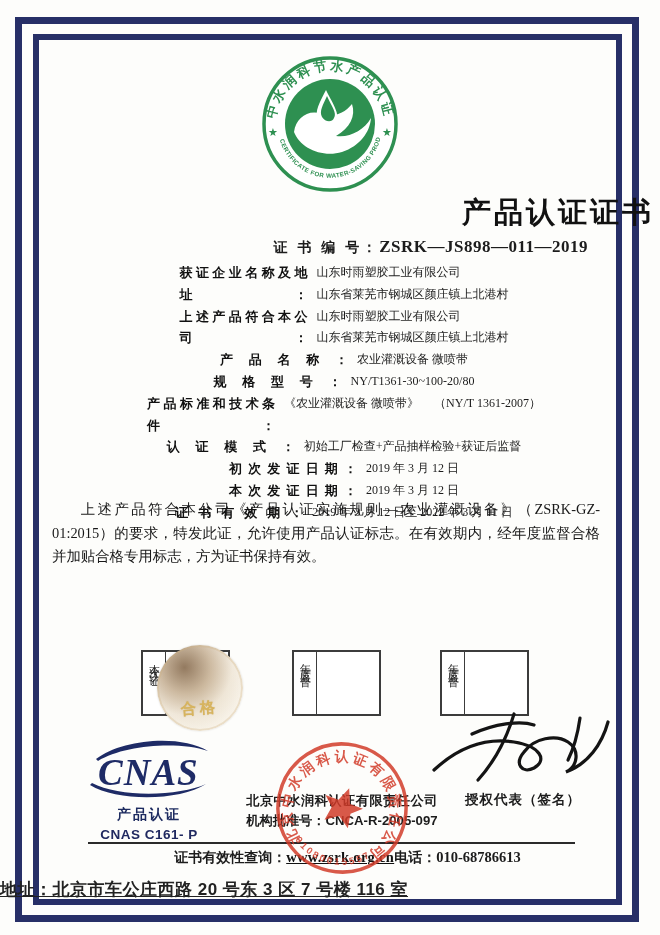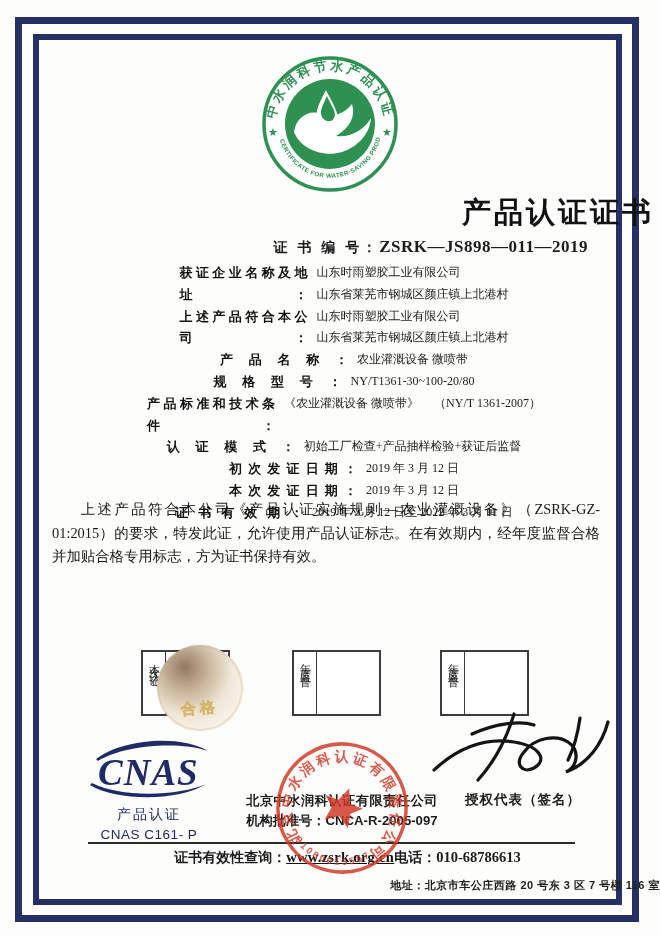--- a/index.html
+++ b/index.html
@@ -38,36 +38,36 @@
         background:
           radial-gradient(circle at 32% 26%, rgba(122,92,62,.8), rgba(172,142,106,.55) 30%, rgba(222,206,182,.28) 55%, rgba(255,255,255,0) 78%),
           radial-gradient(circle at 50% 55%, #f0e8d8 0%, #f8f3e9 60%, #fcfaf5 100%);
         box-shadow:inset 0 0 0 2px rgba(205,175,125,.3), 0 0 2px rgba(0,0,0,.15);
         z-index:3;}
   .sticker .stick-txt{position:absolute;left:0;right:0;bottom:13px;text-align:center;
         color:#d7b45e;font-size:15px;font-weight:bold;letter-spacing:4px;
         text-shadow:0 0 1px rgba(190,150,70,.6);transform:rotate(-4deg);}
   
   .cnas-block{position:absolute;left:84px;top:738px;width:130px;text-align:center;}
-  .cnas-line1{font-size:14px;font-weight:normal;color:#1d2b60;letter-spacing:2px;margin-top:2px;}
-  .cnas-line2{font-size:13.5px;font-weight:normal;color:#202960;letter-spacing:.5px;margin-top:3px;}
+  .cnas-line1{font-size:14px;font-weight:bold;color:#1d2b60;letter-spacing:2px;margin-top:2px;}
+  .cnas-line2{font-size:13.5px;font-weight:bold;color:#202960;letter-spacing:.5px;margin-top:3px;}
   .issuer{position:absolute;left:240px;top:791px;width:204px;text-align:center;z-index:2;}
   .issuer-company{font-size:13.2px;font-weight:bold;letter-spacing:.5px;line-height:20px;}
   .issuer-approval{font-size:13.2px;font-weight:bold;line-height:20px;}
   .stamp{position:absolute;left:272px;top:738px;z-index:5;opacity:.84;}
   .sig{position:absolute;left:428px;top:708px;z-index:2;}
   .sig-label{position:absolute;left:465px;top:791px;font-size:13.5px;font-weight:bold;letter-spacing:1px;}
   .rule{position:absolute;top:842px;left:88px;width:487px;height:1.5px;background:#2a2a2a;}
   .footer-row{position:absolute;top:849px;left:104px;width:487px;display:flex;
         justify-content:center;padding:0 56px;box-sizing:border-box;font-size:14px;font-weight:bold;}
   .footer-url{font-family:"Liberation Serif",serif;font-size:14.5px;font-weight:bold;
         text-decoration:underline;letter-spacing:.3px;color:#111;}
   .footer-phone-num{font-family:"Liberation Serif",serif;font-size:14.5px;font-weight:bold;margin-top:44px;}
-  .address{position:absolute;top:878px;left:0;right:0;text-align:right;
-        font-size:11px;font-weight:bold;letter-spacing:.5px;color:#222;}
+  .address{position:absolute;top:878px;left:0;right:0;text-align:left;
+        font-size:17px;font-weight:bold;letter-spacing:.5px;color:#222;text-decoration:underline;}
 </style>
 </head>
 <body>
 
 <div class="page">
   <div class="frame-outer"></div>
   <div class="frame-inner"></div>
 
   <svg class="logo" width="140" height="140" viewBox="-70 -70 140 140">
     <circle cx="0" cy="0" r="66" fill="#ffffff" stroke="#2e9051" stroke-width="3.5"></circle>

